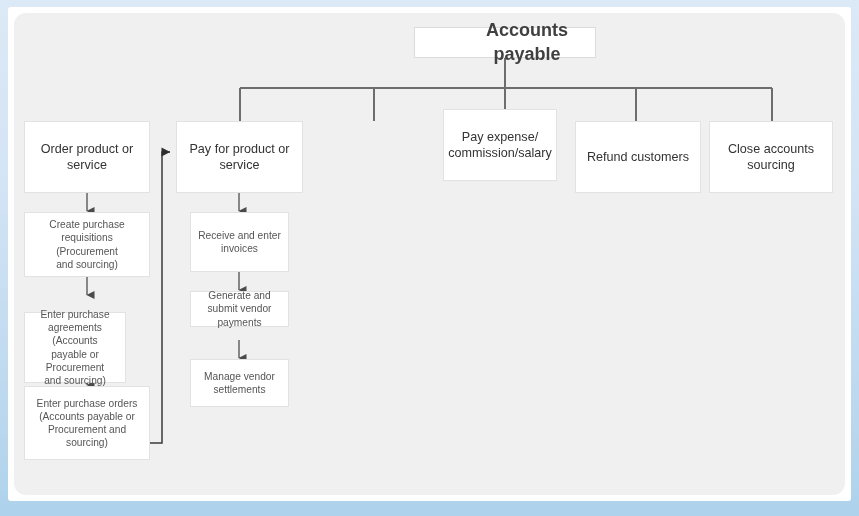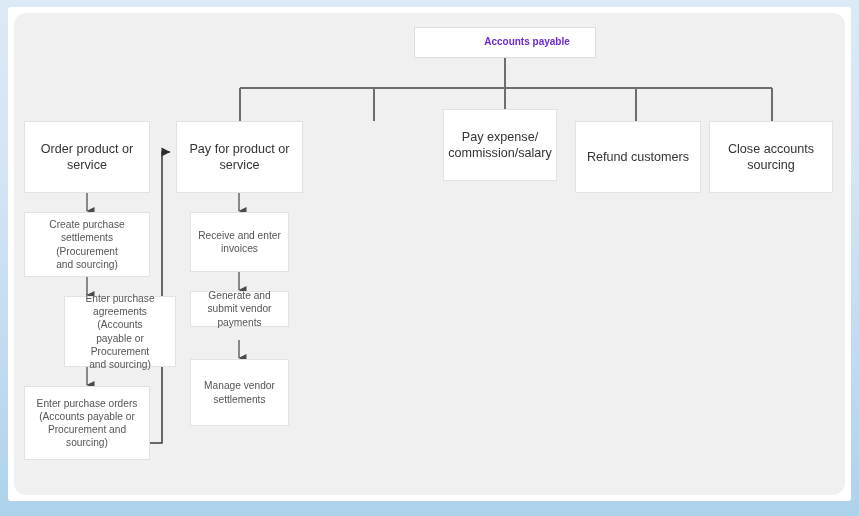--- a/index.html
+++ b/index.html
@@ -55,23 +55,23 @@
     border: 1px solid #e2e2e2;
     box-sizing: border-box;
     display: flex;
     align-items: center;
     justify-content: center;
     text-align: center;
     color: #3a3a3a;
     line-height: 1.28;
   }
   .node.root {
-    font-size: 10px;
+    font-size: 18px;
     font-weight: bold;
-    color: #6d28d9;
+    color: #404040;
     border-color: #dcdcdc;
     padding-left: 44px;
   }
   .node.lvl2 {
     font-size: 12.6px;
     color: #333333;
   }
   .node.lvl3 {
     font-size: 10.2px;
     color: #555555;
@@ -155,25 +155,25 @@
     <span class="txt">Refund customers</span>
   </div>
 
   <div class="node lvl2" style="left:709px; top:121px; width:124px; height:72px;">
     <span class="txt">Close accounts
 sourcing</span>
   </div>
 
   <div class="node lvl3" style="left:24px; top:212px; width:126px; height:65px;">
     <span class="txt">Create purchase
-settlements (Procurement
+requisitions (Procurement
 and sourcing)</span>
   </div>
 
-  <div class="node lvl3" style="left:24px; top:296px; width:112px; height:71px;margin-left:40px;">
+  <div class="node lvl3" style="left:24px; top:312px; width:102px; height:71px;">
     <span class="txt">Enter purchase
 agreements (Accounts
 payable or Procurement
 and sourcing)</span>
   </div>
 
   <div class="node lvl3" style="left:24px; top:386px; width:126px; height:74px;justify-content:center;">
     <span class="txt">Enter purchase orders
 (Accounts payable or
 Procurement and
@@ -184,18 +184,18 @@
     <span class="txt">Receive and enter
 invoices</span>
   </div>
 
   <div class="node lvl3" style="left:190px; top:291px; width:99px; height:36px;">
     <span class="txt">Generate and
 submit vendor
 payments</span>
   </div>
 
-  <div class="node lvl3" style="left:190px; top:359px; width:99px; height:67px;">
+  <div class="node lvl3" style="left:190px; top:359px; width:99px; height:48px;">
     <span class="txt">Manage vendor
 settlements</span>
   </div>
 
 </div>
 
 </body></html>

